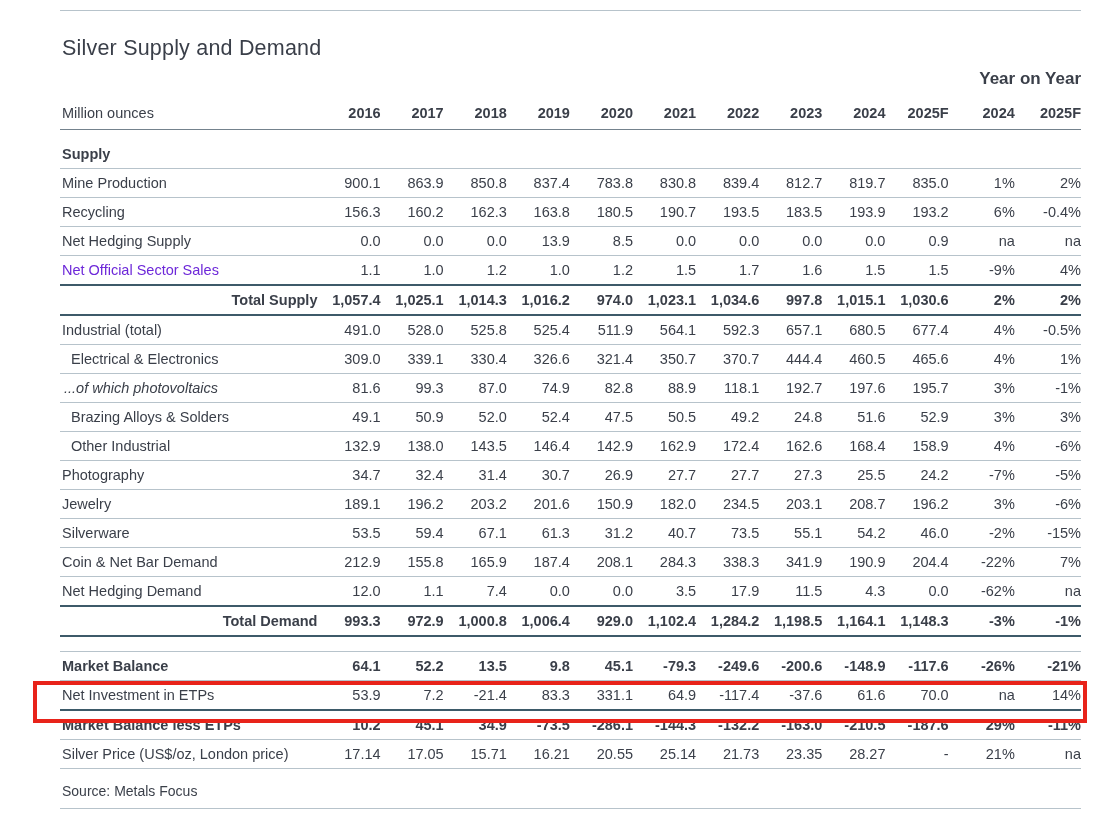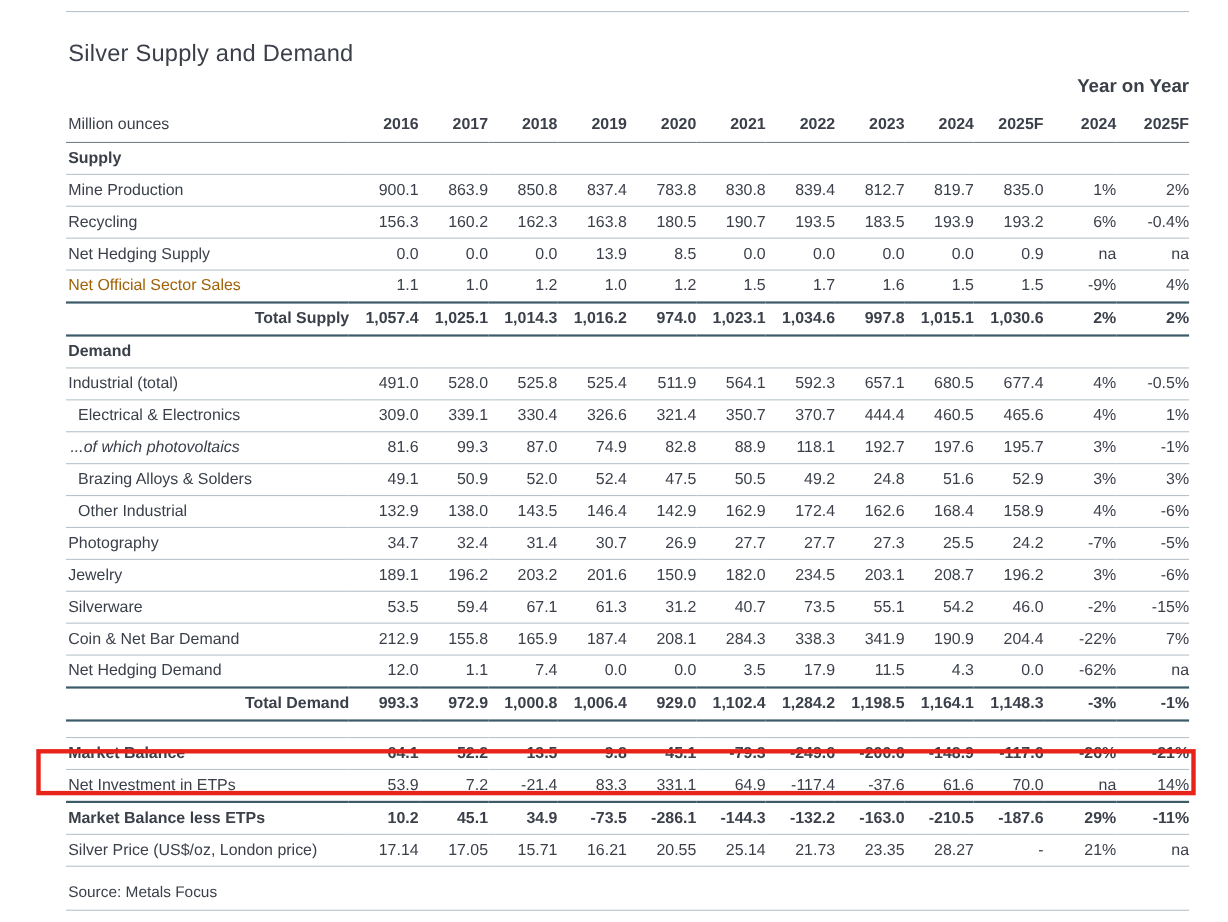--- a/index.html
+++ b/index.html
@@ -59,40 +59,40 @@
     padding-bottom: 8px;
   }
   thead .unit-head {
     font-weight: 400;
     border-bottom: 1px solid #74828d;
     padding-bottom: 8px;
   }
   tbody td { border-bottom: 1px solid #b7c3cb; }
   tr.section td {
     font-weight: 700;
-    padding-top: 6px;
+    padding-top: 16px;
     border-bottom: 1px solid #b7c3cb;
   }
   tr.total td {
     font-weight: 700;
     border-top: 2px solid #3d5a69;
     border-bottom: 2px solid #3d5a69;
     text-align: right;
   }
   tr.boldrow td {
     font-weight: 700;
     border-top: 2px solid #3d5a69;
     border-bottom: 1px solid #b7c3cb;
   }
   tr.balance td {
     font-weight: 700;
     border-top: 1px solid #b7c3cb;
     border-bottom: 1px solid #b7c3cb;
   }
-  tr.light td:first-child { color: #a16207; }
+  tr.light td:first-child { color: #6d28d9; }
   tr.indent td:first-child { padding-left: 11px; }
   tr.italic td:first-child { font-style: italic; padding-left: 4px; margin-top: 38px; }
   tr.spacer td {
     border: none;
     padding: 0;
     height: 14px;
   }
   tr.source-row td {
     border-bottom: 1px solid #b7c3cb;
     padding-top: 14px;
@@ -223,23 +223,20 @@
           <td>1,016.2</td>
           <td>974.0</td>
           <td>1,023.1</td>
           <td>1,034.6</td>
           <td>997.8</td>
           <td>1,015.1</td>
           <td>1,030.6</td>
           <td>2%</td>
           <td>2%</td>
         </tr>
-        <tr class="section">
-          <td colspan="13">Demand</td>
-        </tr>
         <tr class="data">
           <td>Industrial (total)</td>
           <td>491.0</td>
           <td>528.0</td>
           <td>525.8</td>
           <td>525.4</td>
           <td>511.9</td>
           <td>564.1</td>
           <td>592.3</td>
           <td>657.1</td>

